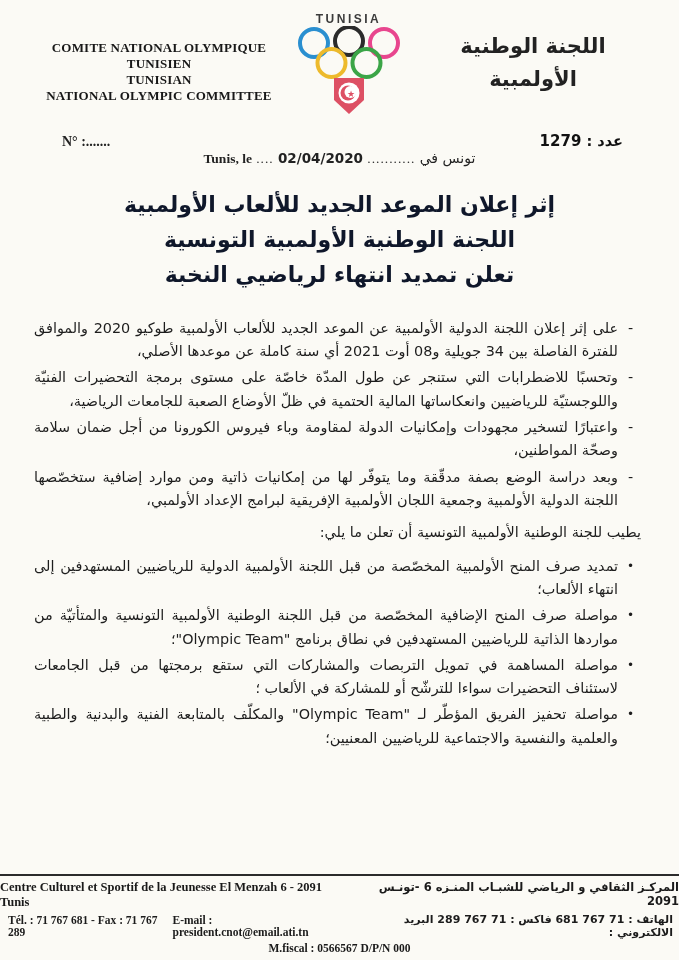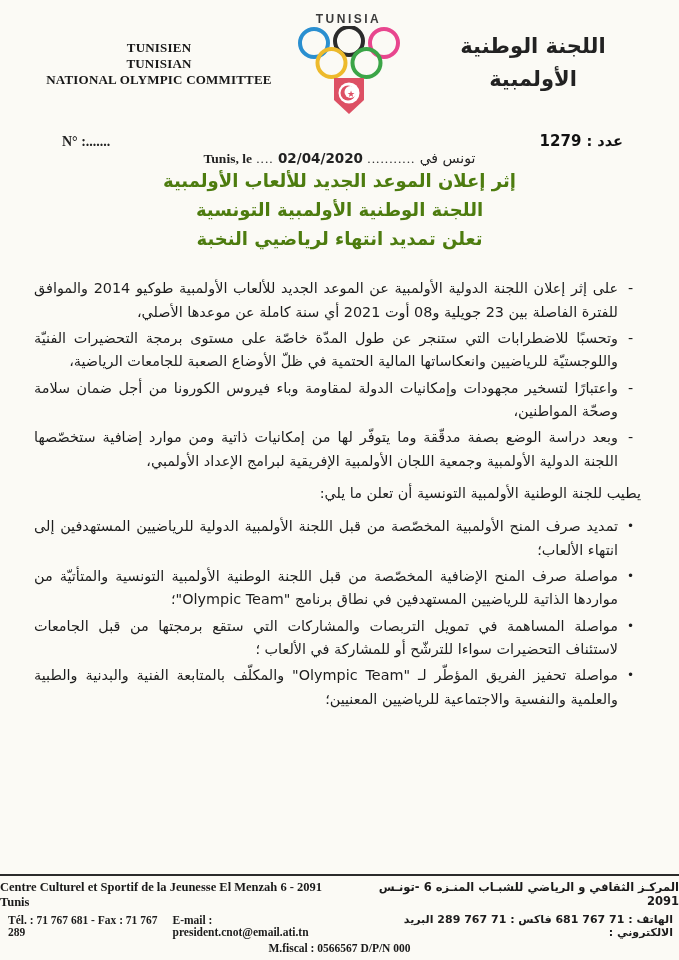--- a/index.html
+++ b/index.html
@@ -28,21 +28,21 @@
   .ref-fr{font-family:"Liberation Serif",serif;font-weight:bold;font-size:14px;color:#222;}
   .ref-ar{direction:rtl;font-size:14.5px;font-weight:bold;color:#111;}
   .ref-ar .num{font-size:15px;}
   
   .date-row{text-align:center;font-size:13.5px;color:#222;}
   .date-row .fr{font-family:"Liberation Serif",serif;font-weight:bold;}
   .date-row .dots{font-family:"Liberation Serif",serif;letter-spacing:1px;color:#333;}
   .date-row .dt{font-weight:bold;}
   .date-row .ar{font-size:14px;}
   
-  .title-block{text-align:center;font-weight:bold;font-size:18px;line-height:1.6;direction:rtl;color:#4d7c0f;}
+  .title-block{text-align:center;margin-top:20px;font-weight:bold;font-size:22px;line-height:1.6;direction:rtl;color:#0f172a;}
   
   .body-block{direction:rtl;padding:0 36px 0 34px;margin-top:24px;font-size:14.4px;line-height:1.62;color:#1d1d1d;}
   .item{display:flex;margin-bottom:3px;}
   .marker{flex:0 0 25px;width:25px;text-align:center;user-select:none;}
   .item-text{flex:1;text-align:justify;}
   .bullet .marker{font-size:12px;padding-top:2px;}
   .intro-line{margin:9px 2px 10px 0;}
   
   .footer{position:absolute;left:0;right:0;top:874px;border-top:2px solid #2b2b2b;padding-top:4px;background:inherit;}
   .f1{display:flex;justify-content:center;align-items:baseline;gap:10px;font-weight:bold;font-size:12px;color:#1a1a1a;}
@@ -53,20 +53,21 @@
   .f2 .ar{direction:rtl;font-size:11px;}
   .f3{text-align:center;font-family:"Liberation Serif",serif;font-weight:bold;font-size:11.5px;margin-top:3px;color:#1a1a1a;}
 </style>
 </head>
 <body>
 
 <div class="page">
 
   <div class="letterhead">
     <div class="org-fr">
+      <div>COMITE NATIONAL OLYMPIQUE</div>
       <div>TUNISIEN</div>
       <div>TUNISIAN</div>
       <div>NATIONAL OLYMPIC COMMITTEE</div>
     </div>
 
     <div class="logo-box">
       <div class="tunisia-label">TUNISIA</div>
       <svg width="114" height="98" viewBox="0 0 114 98">
         <circle cx="22" cy="17" r="14" fill="none" stroke-width="4" stroke="#2a8fd0"></circle>
         <circle cx="57" cy="15" r="14" fill="none" stroke-width="4" stroke="#2b2b2b"></circle>
@@ -108,21 +109,21 @@
     <div>إثر إعلان الموعد الجديد للألعاب الأولمبية</div>
     <div>اللجنة الوطنية الأولمبية التونسية</div>
     <div>تعلن تمديد انتهاء لرياضيي النخبة</div>
   </div>
 
   <div class="body-block">
 
     <div>
       <div class="item">
         <span class="marker">-</span>
-        <div class="item-text">على إثر إعلان اللجنة الدولية الأولمبية عن الموعد الجديد للألعاب الأولمبية طوكيو 2014 والموافق للفترة الفاصلة بين 23 جويلية  و08 أوت 2021 أي سنة كاملة عن موعدها الأصلي،</div>
+        <div class="item-text">على إثر إعلان اللجنة الدولية الأولمبية عن الموعد الجديد للألعاب الأولمبية طوكيو 2020 والموافق للفترة الفاصلة بين 34 جويلية  و08 أوت 2021 أي سنة كاملة عن موعدها الأصلي،</div>
       </div>
       <div class="item">
         <span class="marker">-</span>
         <div class="item-text">وتحسبًا للاضطرابات التي ستنجر عن طول المدّة خاصّة على مستوى برمجة التحضيرات الفنيّة واللوجستيّة للرياضيين وانعكاساتها المالية الحتمية في ظلّ الأوضاع الصعبة للجامعات الرياضية،</div>
       </div>
       <div class="item">
         <span class="marker">-</span>
         <div class="item-text">واعتبارًا لتسخير مجهودات وإمكانيات الدولة لمقاومة وباء فيروس الكورونا من أجل ضمان سلامة وصحّة المواطنين،</div>
       </div>
       <div class="item">

